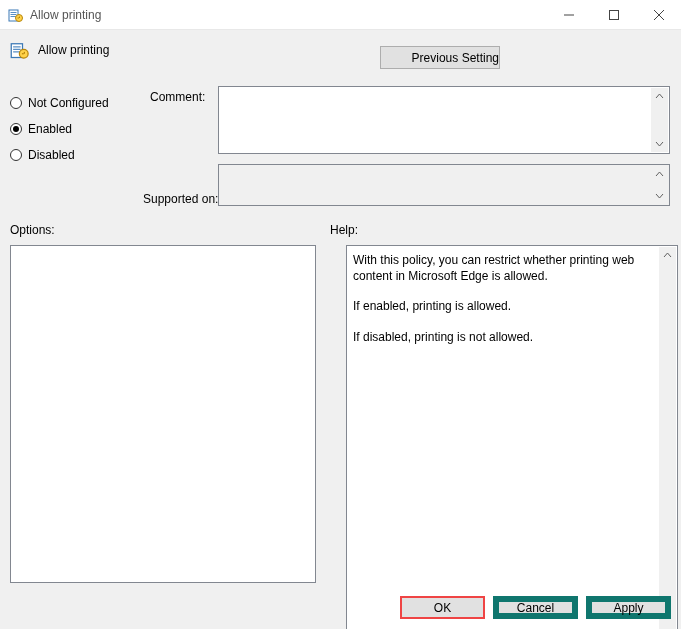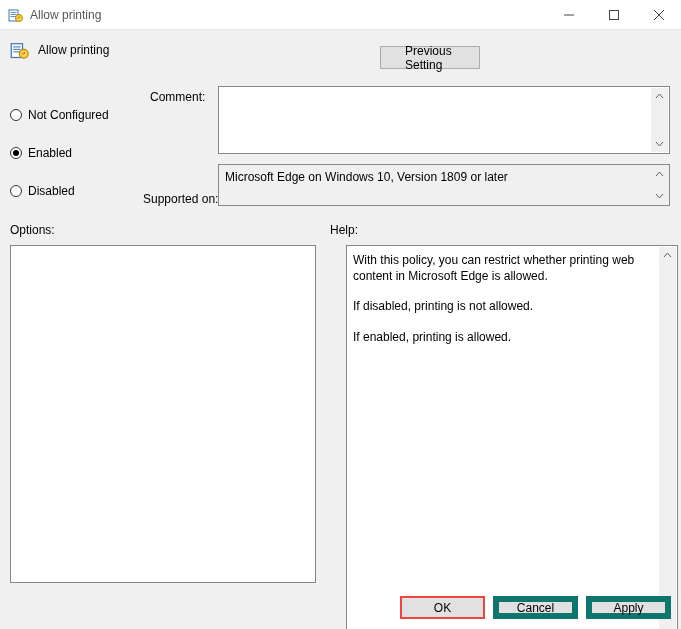--- a/index.html
+++ b/index.html
@@ -10,26 +10,26 @@
   .titlebar .icon { width: 16px; height: 16px; margin: 0 6px 0 8px; display: flex; align-items: center; justify-content: center; }
   .titlebar .title { color: #555; flex: 0 0 auto; }
   .titlebar .spacer { flex: 1; }
   .win-btn { width: 45px; height: 30px; display: flex; align-items: center; justify-content: center; color: #444; }
 
   .client { position: relative; width: 681px; height: calc(629px - 30px); background: #f0f0f0; }
 
   .header-row { position: absolute; left: 0; top: 6px; width: 100%; height: 28px; display: flex; align-items: center; }
   .header-row .hicon { width: 24px; height: 24px; margin-left: 8px; display: flex; align-items: center; justify-content: center; }
   .header-row .htitle { margin-left: 6px; color: #000; }
-  .nav-btn { position: absolute; top: 16px; width: 100px; height: 23px; background: #e1e1e1; border: 1px solid #adadad; color: #000; display: flex; align-items: center; justify-content: flex-end; padding-left: 24px; }
+  .nav-btn { position: absolute; top: 16px; width: 120px; height: 23px; background: #e1e1e1; border: 1px solid #adadad; color: #000; display: flex; align-items: center; justify-content: flex-end; padding-left: 24px; }
   .nav-btn.prev { left: 380px; }
   .nav-btn.next { left: 490px; }
 
   .radio-group { position: absolute; left: 10px; top: 60px; width: 135px; }
-  .rrow { display: flex; align-items: center; height: 26px; cursor: default; margin-top: 12px; }
+  .rrow { display: flex; align-items: center; height: 26px; cursor: default; }
   .rrow .rbtn { width: 12px; height: 12px; border: 1px solid #333; border-radius: 50%; margin-right: 6px; display: flex; align-items: center; justify-content: center; background: #fff; }
   .rrow .rbtn .dot { width: 6px; height: 6px; border-radius: 50%; background: #000; display: none; }
   .rrow.selected .rbtn .dot { display: block; }
 
   .lbl { color: #000; position: absolute; }
   .lbl.comment { left: 150px; top: 60px; }
   .lbl.supported { left: 143px; top: 138px; margin-top: 24px; }
   .lbl.options   { left: 10px;  top: 193px; text-align: center; }
   .lbl.help      { left: 330px; top: 193px; }
 
@@ -135,21 +135,20 @@
       <span class="scroll-arrow">
         <svg width="9" height="9" viewBox="0 0 9 9">
             <path d="M1 3 L4.5 7 L8 3" fill="none" stroke="currentColor" stroke-width="1"></path>
           </svg>
       </span>
     </div>
   </div>
 
   <span class="lbl supported">Supported on:</span>
   <div class="sunken supported-box">
-    <span class="supported-text">Microsoft Edge on Windows 10, Version 1809 or later</span>
     <div class="scroll-gutter">
       <span class="scroll-arrow">
         <svg width="9" height="9" viewBox="0 0 9 9">
             <path d="M1 6 L4.5 2 L8 6" fill="none" stroke="currentColor" stroke-width="1"></path>
           </svg>
       </span>
       <span class="scroll-arrow">
         <svg width="9" height="9" viewBox="0 0 9 9">
             <path d="M1 3 L4.5 7 L8 3" fill="none" stroke="currentColor" stroke-width="1"></path>
           </svg>
@@ -159,22 +158,22 @@
 
   <span class="lbl options">Options:</span>
   <div class="sunken options-box">
     
   </div>
 
   <span class="lbl help">Help:</span>
   <div class="sunken help-box">
     <div class="help-content">
       <p>With this policy, you can restrict whether printing web content in Microsoft Edge is allowed.</p>
+      <p>If enabled, printing is allowed.</p>
       <p>If disabled, printing is not allowed.</p>
-      <p>If enabled, printing is allowed.</p>
     </div>
     <div class="scroll-gutter">
       <span class="scroll-arrow">
         <svg width="9" height="9" viewBox="0 0 9 9">
             <path d="M1 6 L4.5 2 L8 6" fill="none" stroke="currentColor" stroke-width="1"></path>
           </svg>
       </span>
       <span class="scroll-arrow">
         <svg width="9" height="9" viewBox="0 0 9 9">
             <path d="M1 3 L4.5 7 L8 3" fill="none" stroke="currentColor" stroke-width="1"></path>

